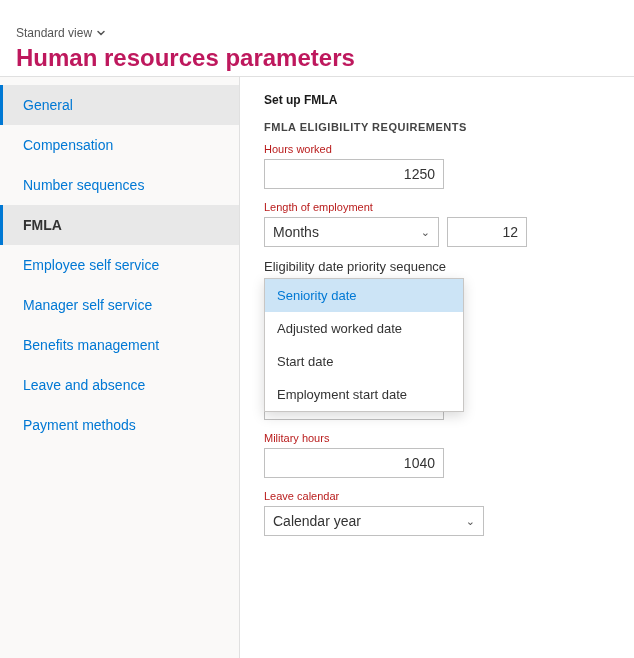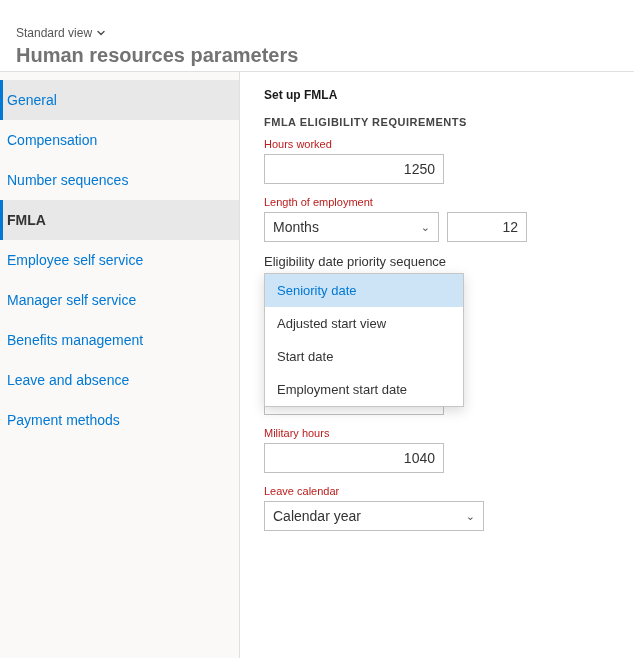--- a/index.html
+++ b/index.html
@@ -28,41 +28,41 @@
       margin-bottom: 4px;
       cursor: pointer;
     }
 
     .standard-view svg {
       width: 10px;
       height: 10px;
     }
 
     .page-title {
-      font-size: 20px;
+      font-size: 24px;
       font-weight: 600;
-      color: #737373;
+      color: #be185d;
     }
 
     .main-layout {
       display: flex;
       height: calc(658px - 70px);
     }
 
     
     .sidebar {
       width: 240px;
       border-right: 1px solid #e0e0e0;
       background: #faf9f8;
       padding-top: 8px;
       overflow-y: auto;
     }
 
     .sidebar-item {
-      padding: 12px 4px;
+      padding: 12px 20px;
       cursor: pointer;
       color: #0078d4;
       font-size: 14px;
       border-left: 3px solid transparent;
     }
 
     .sidebar-item.active {
       background: #e8e8e8;
       color: #0078d4;
       border-left: 3px solid #0078d4;
@@ -306,21 +306,21 @@
     <div class="field-group priority-section">
       <div class="field-label priority-label">Eligibility date priority sequence</div>
       <div class="priority-row" style="display: flex; gap: 8px;">
         <div class="dropdown-wrapper">
 
           <div class="dropdown-menu">
             <div class="dropdown-item selected">
               <span>Seniority date</span>
             </div>
             <div class="dropdown-item">
-              <span>Adjusted start view</span>
+              <span>Adjusted worked date</span>
             </div>
             <div class="dropdown-item">
               <span>Start date</span>
             </div>
             <div class="dropdown-item">
               <span>Employment start date</span>
             </div>
           </div>
         </div>
         <div class="up-down-buttons" style="margin-left: 8px; position: relative; margin-top: 0px;">

